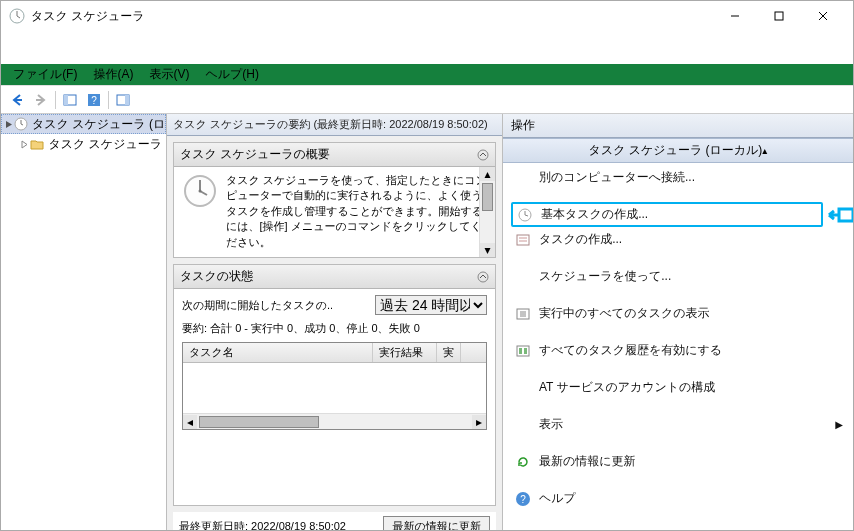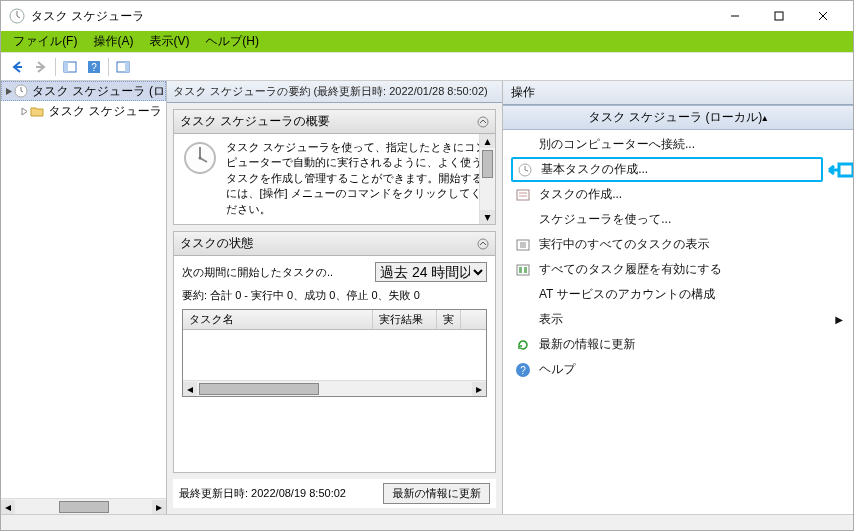--- a/index.html
+++ b/index.html
@@ -22,22 +22,23 @@
   }
   .titlebar .icon { margin-right: 6px; }
   .titlebar .title { flex: 1; font-size: 12px; }
   .winbtn { width: 44px; height: 28px; display:flex; align-items:center; justify-content:center; }
   .winbtn svg { width: 10px; height: 10px; }
   .menubar {
     height: 22px;
     display: flex;
     align-items: center;
     padding: 0 4px;
-    background: #84cc16;
+    background: #15803d;
     border-bottom: 1px solid #e0e0e0;
+    margin-top: 33px;
   }
   .menubar .menu-item { padding: 3px 8px; }
   .toolbar {
     height: 28px;
     display: flex;
     align-items: center;
     padding: 0 4px;
     background: #fff;
     border-bottom: 1px solid #ccc;
   }
@@ -202,21 +203,21 @@
     padding: 3px 8px;
     display:flex; align-items:center; justify-content:center;
     font-size:12px;
   }
   .actions-section .tri { font-size:10px; }
   .actions-list {
     padding: 2px 0;
   }
   .act-item {
     display:flex; align-items:center;
-    padding: 4px 10px 4px 12px;
+    padding: 4px 10px 16px 12px;
     gap: 8px;
     font-size: 12px;
     color: #111;
     position: relative;
   }
   .act-item .aicon { width:16px; height:16px; display:flex; align-items:center; justify-content:center; }
   .act-item.highlight {
     border: 2px solid #00b0f0;
     border-radius: 2px;
     margin: 0 30px 0 8px;
@@ -331,21 +332,21 @@
       <span>タスク スケジューラ</span>
     </div>
     <div class="tree-scroll">
       <div class="arrow">◂</div>
       <div class="thumb"></div>
       <div class="arrow">▸</div>
     </div>
   </div>
 
   <div class="center">
-    <div class="center-header">タスク スケジューラの要約 (最終更新日時: 2022/01/28 8:50:02)</div>
+    <div class="center-header">タスク スケジューラの要約 (最終更新日時: 2022/08/19 8:50:02)</div>
     <div class="center-body">
 
       <div class="group">
         <div class="group-head">
           <span>タスク スケジューラの概要</span>
           <span>
             <svg class="chev" viewBox="0 0 12 12">
                 <circle cx="6" cy="6" r="5" fill="none" stroke="#888"></circle>
                 <path d="M3 7l3-3 3 3" fill="none" stroke="#555"></path>
               </svg>

